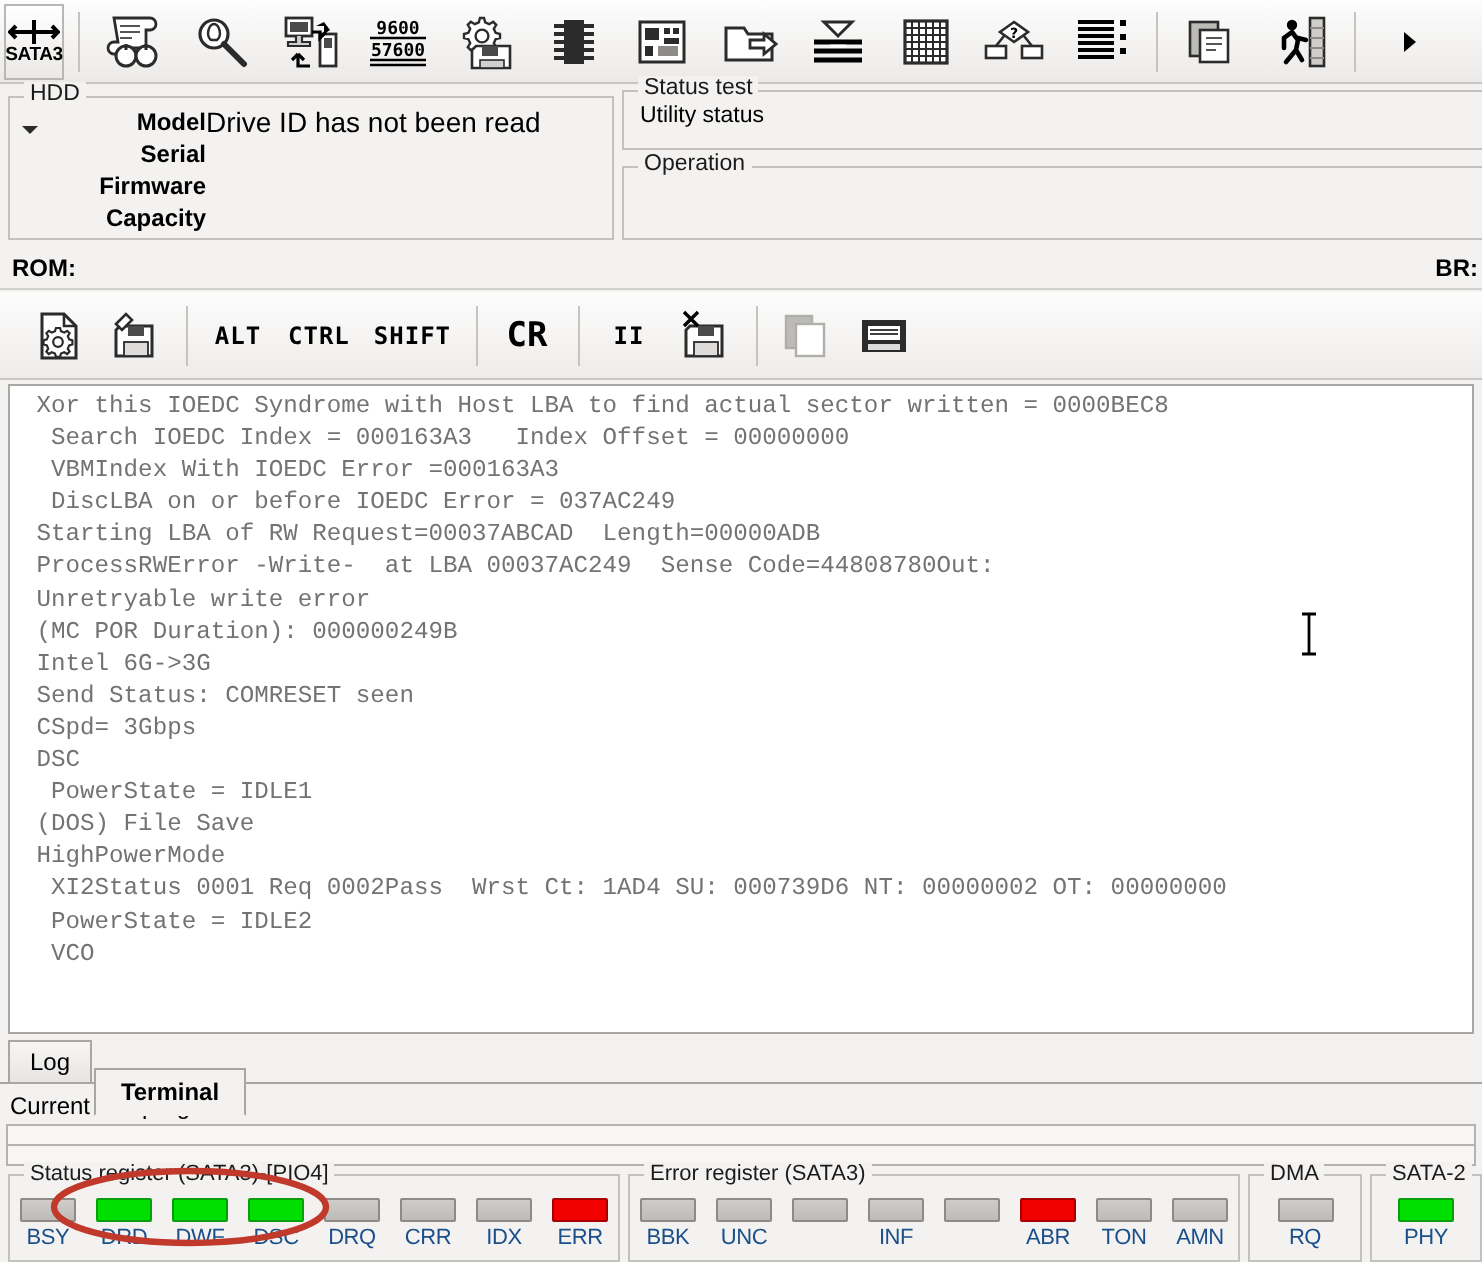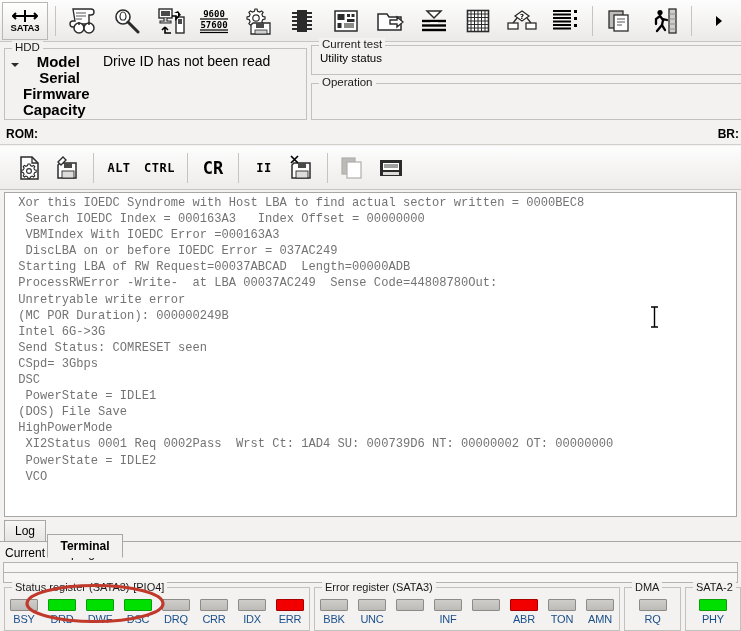--- a/index.html
+++ b/index.html
@@ -20,21 +20,21 @@
     background: linear-gradient(#fdfdfd, #eceae8);
     border-bottom: 1px solid #c8c5c2;
     display: flex; align-items: center; padding-left: 2px;
   }
   .tbtn {
     width: 44px; height: 38px;
     display: flex; flex-direction: column; align-items: center; justify-content: center;
     cursor: default; position: relative;
   }
   .tbtn.sata3 {
-    width: 46px;
+    width: 30px;
     border: 1px solid #b9b7b4;
     background: linear-gradient(#ffffff, #ebe9e7);
     margin-right: 2px;
   }
   .tbtn.sata3 .lbl { font-size: 9.5px; font-weight: bold; letter-spacing: -0.2px; line-height: 10px; }
   .tsep { width: 1px; height: 30px; background: #c6c3c0; margin: 0 5px; }
   .tbtn svg { display: block; }
 
   
   .grp {
@@ -53,21 +53,21 @@
 
   .hdd-arrow {
     position: absolute; left: 6px; top: 14px;
     width: 0; height: 0;
     border-left: 4px solid transparent;
     border-right: 4px solid transparent;
     border-top: 4px solid #2b2b2b;
   }
   .hdd-fields { position: absolute; left: 18px; top: 4px; width: 280px; }
   .hdd-row { display: flex; height: 16px; align-items: center; }
-  .hdd-label { width: 80px; text-align: right; font-weight: bold; font-size: 15px; padding-right: 23px; }
+  .hdd-label { width: 80px; text-align: right; font-weight: bold; font-size: 12px; padding-right: 0; }
   .hdd-value { font-size: 14px; }
 
   .utility-status { position: absolute; left: 8px; top: 6px; font-size: 11.5px; }
 
   
   .rom-strip {
     position: absolute; left: 0; top: 124px; width: 741px; height: 21px;
     background: #f3f2f1;
   }
   .rom-strip .rom-lbl { position: absolute; left: 6px; top: 3px; font-weight: bold; font-size: 12px; }
@@ -392,21 +392,21 @@
         <span class="hdd-value"></span>
       </div>
       <div class="hdd-row">
         <span class="hdd-label">Capacity</span>
         <span class="hdd-value"></span>
       </div>
     </div>
   </div>
 
   <div class="grp" id="current-test-group">
-    <span class="gtitle">Current test</span>
+    <span class="gtitle">Status test</span>
     <span class="utility-status">Utility status</span>
   </div>
 
   <div class="grp" id="operation-group">
     <span class="gtitle">Operation</span>
     <span class="utility-status"></span>
   </div>
 
   <div class="rom-strip">
     <span class="rom-lbl">ROM:</span>
@@ -430,20 +430,23 @@
         <rect x="7" y="16" width="12" height="7" fill="#dedcda" stroke="#2b2b2b" stroke-width="0.9"></rect>
         <path d="M3 7 l5 -5 l3 3 l-5 5 z" fill="#fff" stroke="#2b2b2b" stroke-width="1.3"></path>
       </svg>
     </div>
     <div class="t2sep"></div>
     <div class="t2btn">
       <span class="txt">ALT</span>
     </div>
     <div class="t2btn">
       <span class="txt">CTRL</span>
+    </div>
+    <div class="t2btn">
+      <span class="txt">SHIFT</span>
     </div>
     <div class="t2sep"></div>
     <div class="t2btn">
       <span class="txt big">CR</span>
     </div>
     <div class="t2sep"></div>
     <div class="t2btn">
       <span class="txt">II</span>
     </div>
     <div class="t2btn">

